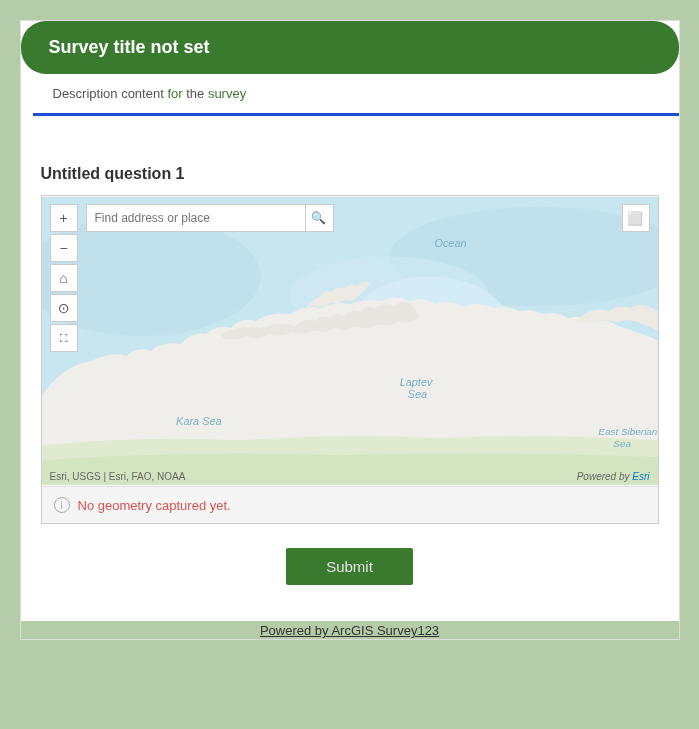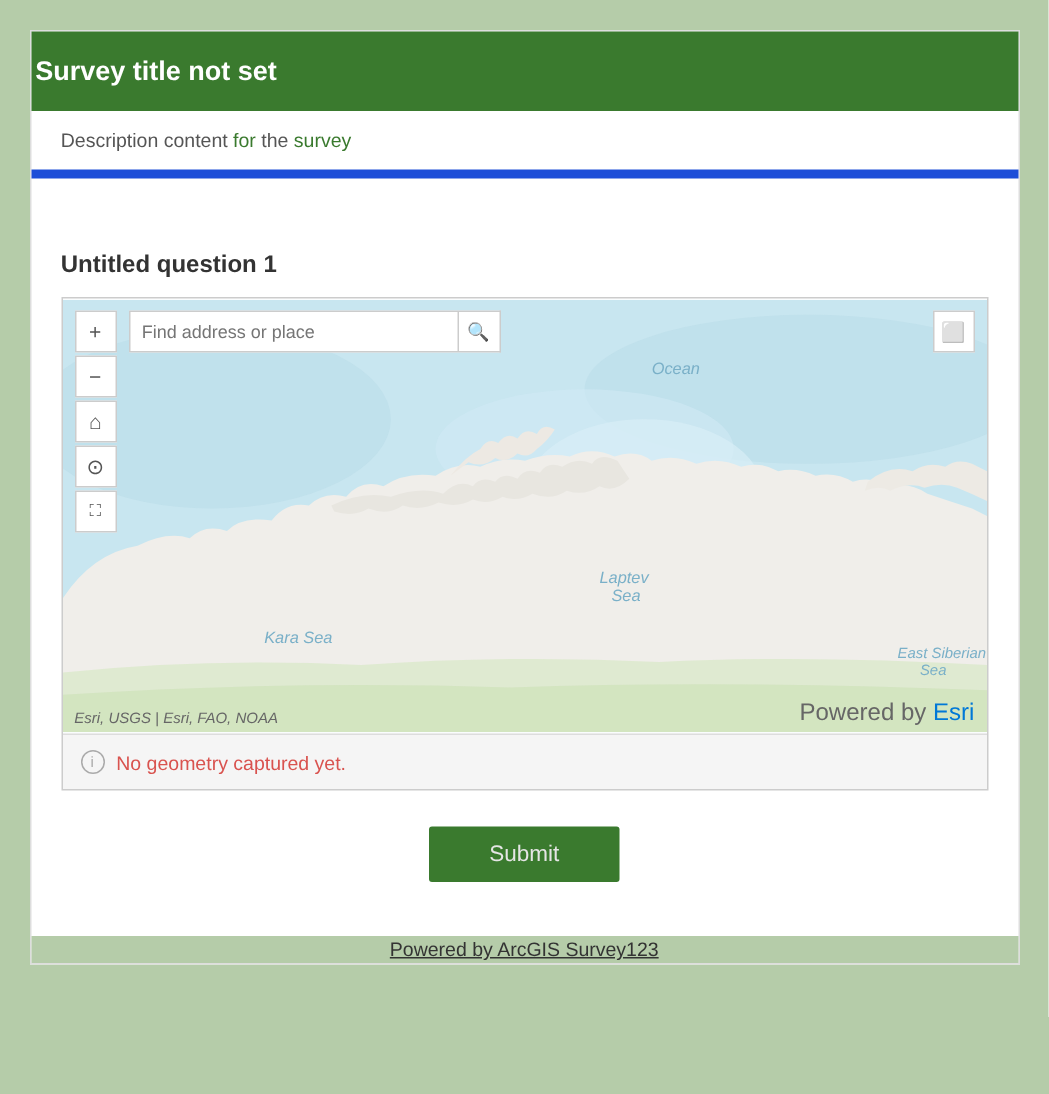--- a/index.html
+++ b/index.html
@@ -12,32 +12,34 @@
       min-height: 729px;
       padding: 20px 0;
     }
     .survey-container {
       width: 660px;
       background: #fff;
       border: 1px solid #ddd;
     }
     .survey-header {
       background: #3a7a2e;
-      padding: 16px 3px;
+      padding: 16px 28px;
+      border-radius: 25px;
     }
     .survey-header-title {
       color: #fff;
       font-size: 18px;
       font-weight: bold;
     }
     .survey-description {
       padding: 12px 20px;
-      border-bottom: 6px solid #1d4ed8;
+      border-bottom: 3px solid #1d4ed8;
       font-size: 13px;
       color: #555;
+      margin-left: 12px;
     }
     .survey-description a {
       color: #3a7a2e;
       text-decoration: none;
     }
     .survey-body {
       padding: 16px 20px;
     }
     .question-title {
       font-size: 16px;
@@ -120,29 +122,29 @@
       cursor: pointer;
       z-index: 10;
     }
     .map-attribution {
       position: absolute;
       bottom: 4px;
       left: 8px;
       font-size: 10px;
       color: #666;
       z-index: 10;
-      font-style: italic;
     }
     .map-attribution-right {
       position: absolute;
       bottom: 4px;
       right: 8px;
-      font-size: 16px;
+      font-size: 10px;
       color: #666;
       z-index: 10;
+      font-style: italic;
     }
     .map-attribution-right a {
       color: #0078d7;
       text-decoration: none;
     }
     .map-status {
       background: #f5f5f5;
       padding: 10px 12px;
       display: flex;
       align-items: center;

